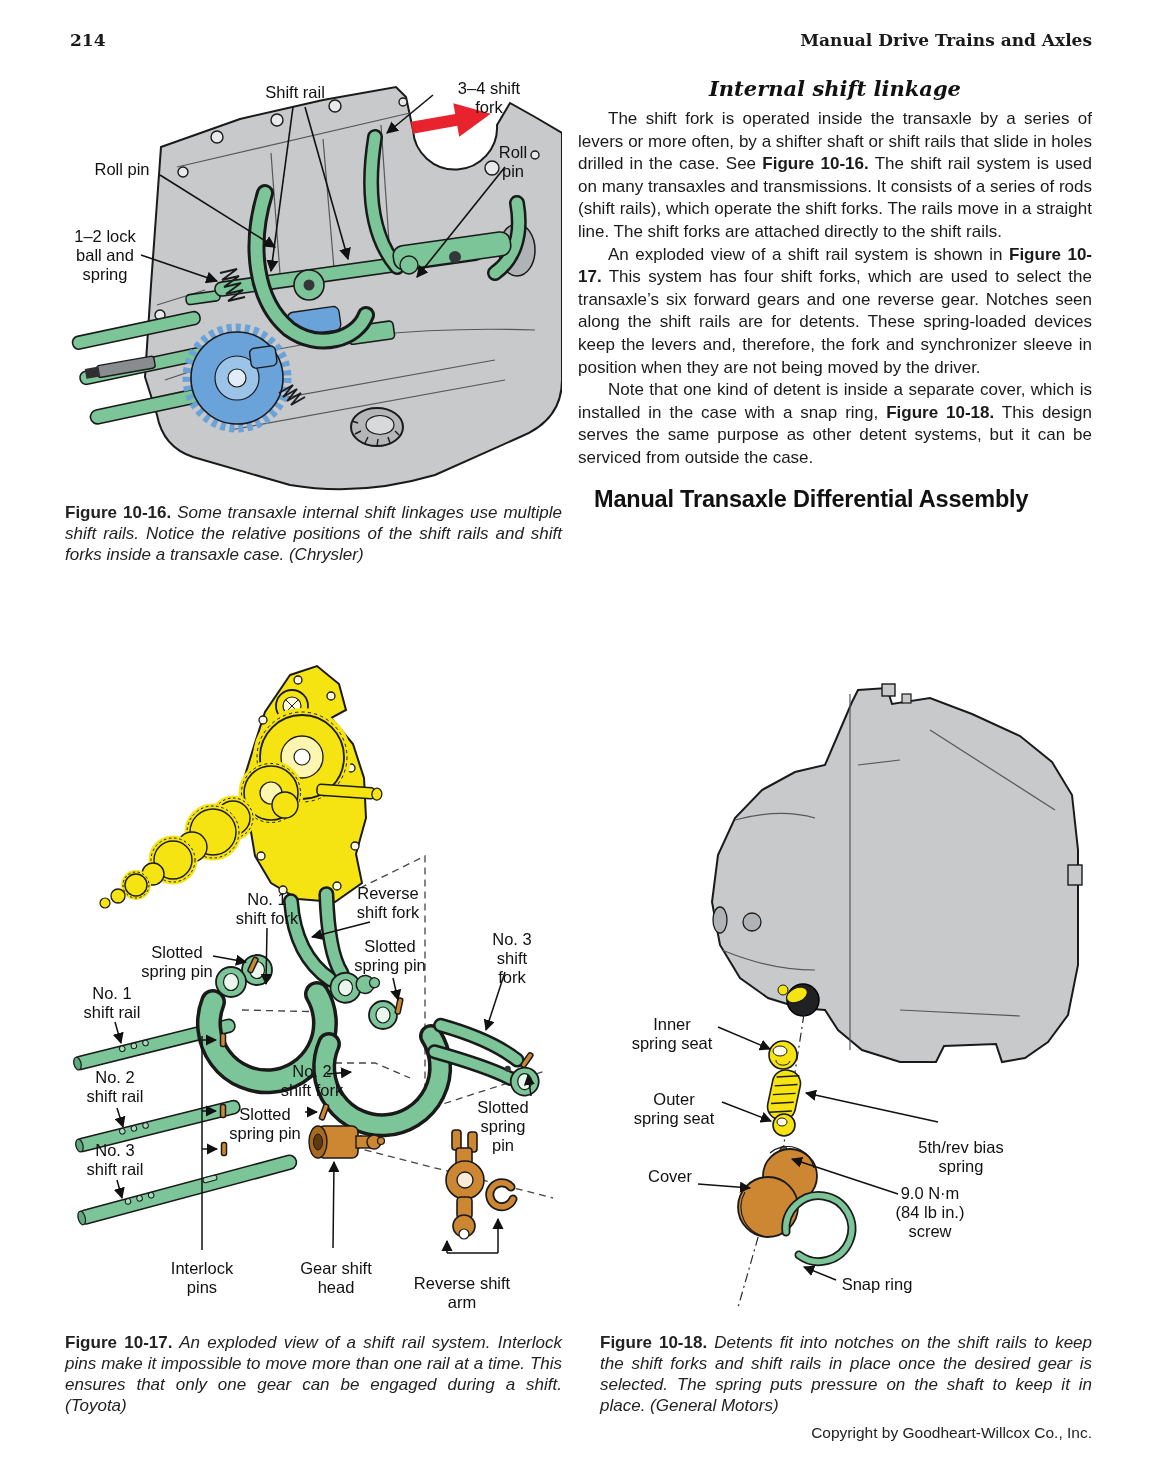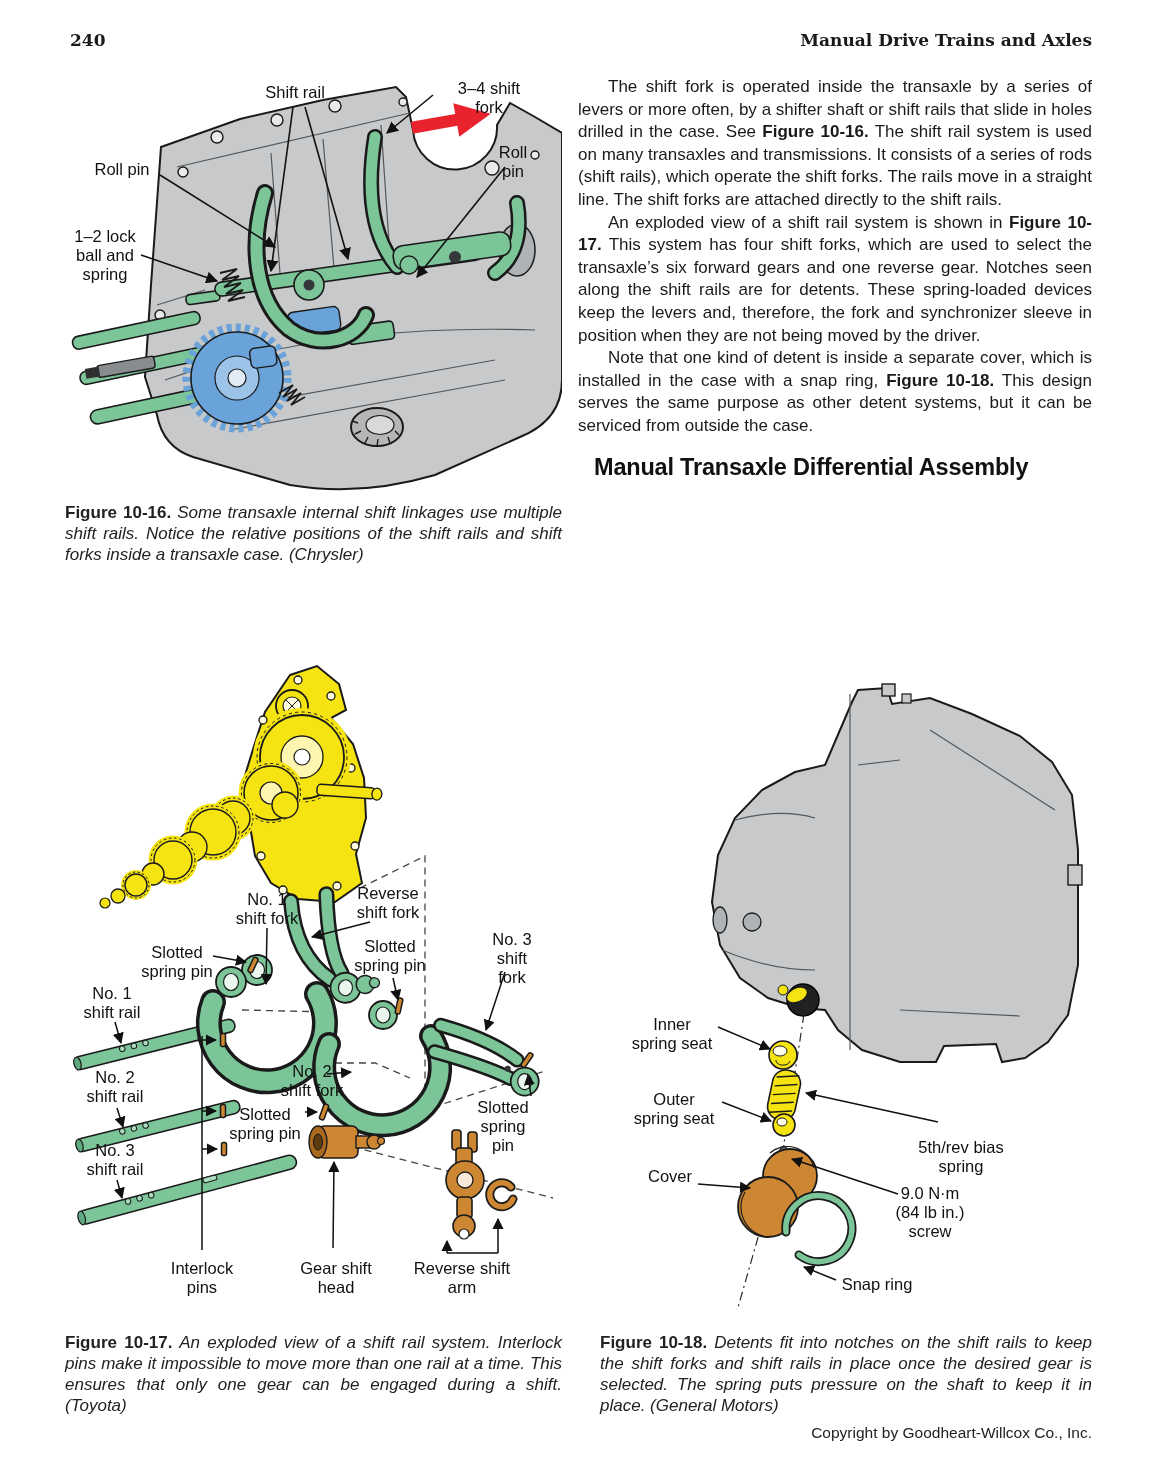--- a/index.html
+++ b/index.html
@@ -24,21 +24,21 @@
   .rcol h2{margin:16px 0 9px 16px;font-size:23.5px;font-weight:bold;letter-spacing:-0.2px;color:#111;}
   .rcol p{margin:0;font-size:17px;line-height:22.6px;text-align:justify;text-indent:30px;}
   .copyright{position:absolute;right:64px;top:1424px;font-size:15.5px;color:#222;}
 </style>
 </head>
 <body>
 
 <div class="page">
 
   <div class="pagehead">
-    <span class="pnum">240</span>
+    <span class="pnum">214</span>
     <span class="rhead">Manual Drive Trains and Axles</span>
   </div>
 
   <div class="fig" style="left:65px;top:75px;width:497px;height:420px;">
     <svg width="497" height="420" viewBox="0 0 497 420">
       <defs>
         <marker id="a16" viewBox="0 0 10 10" refX="9" refY="5" markerWidth="7.5" markerHeight="7.5" orient="auto-start-reverse">
           <path d="M0,0 L10,5 L0,10 Z" fill="#111"></path>
         </marker>
       </defs>
@@ -136,20 +136,21 @@
     <div class="flabel" style="left:57px;top:85px;">Roll pin</div>
     <div class="flabel" style="left:40px;top:152px;">1–2 lock
 ball and
 spring</div>
   </div>
   <p class="caption" style="left:65px;top:502px;width:497px;">
     <b>Figure 10-16.</b><i> Some transaxle internal shift linkages use multiple shift rails. Notice the relative positions of the shift rails and shift forks inside a transaxle case. (Chrysler)</i>
   </p>
 
   <div class="rcol">
+    <h3>Internal shift linkage</h3>
     <p><span>The shift fork is operated inside the transaxle by a series of levers or more often, by a shifter shaft or shift rails that slide in holes drilled in the case. See </span><b>Figure 10-16.</b><span> The shift rail system is used on many transaxles and trans­missions. It consists of a series of rods (shift rails), which operate the shift forks. The rails move in a straight line. The shift forks are attached directly to the shift rails.</span></p>
     <p><span>An exploded view of a shift rail system is shown in </span><b>Figure 10-17.</b><span> This system has four shift forks, which are used to select the transaxle’s six forward gears and one reverse gear. Notches seen along the shift rails are for detents. These spring-loaded devices keep the levers and, therefore, the fork and synchronizer sleeve in position when they are not being moved by the driver.</span></p>
     <p><span>Note that one kind of detent is inside a separate cover, which is installed in the case with a snap ring, </span><b>Figure 10-18.</b><span> This design serves the same purpose as other detent systems, but it can be serviced from outside the case.</span></p>
     <h2>Manual Transaxle Differential Assembly</h2>
   </div>
 
   <div class="fig" style="left:65px;top:650px;width:497px;height:670px;">
     <svg width="497" height="670" viewBox="0 0 497 670">
       <defs>
         <marker id="a17" viewBox="0 0 10 10" refX="9" refY="5" markerWidth="7.5" markerHeight="7.5" orient="auto-start-reverse">
@@ -349,21 +350,21 @@
     <div class="flabel" style="left:200px;top:455px;">Slotted
 spring pin</div>
     <div class="flabel" style="left:438px;top:448px;">Slotted
 spring pin</div>
     <div class="flabel" style="left:50px;top:491px;">No. 3
 shift rail</div>
     <div class="flabel" style="left:137px;top:609px;">Interlock
 pins</div>
     <div class="flabel" style="left:271px;top:609px;">Gear shift
 head</div>
-    <div class="flabel" style="left:397px;top:609px;">Reverse shift
+    <div class="flabel" style="left:397px;top:624px;">Reverse shift
 arm</div>
   </div>
   <p class="caption" style="left:65px;top:1332px;width:497px;">
     <b>Figure 10-17.</b><i> An exploded view of a shift rail system. Interlock pins make it impossible to move more than one rail at a time. This ensures that only one gear can be engaged during a shift. (Toyota)</i>
   </p>
 
   <div class="fig" style="left:600px;top:670px;width:492px;height:640px;">
     <svg width="492" height="640" viewBox="0 0 492 640">
       <defs>
         <marker id="a18" viewBox="0 0 10 10" refX="9" refY="5" markerWidth="7.5" markerHeight="7.5" orient="auto-start-reverse">

